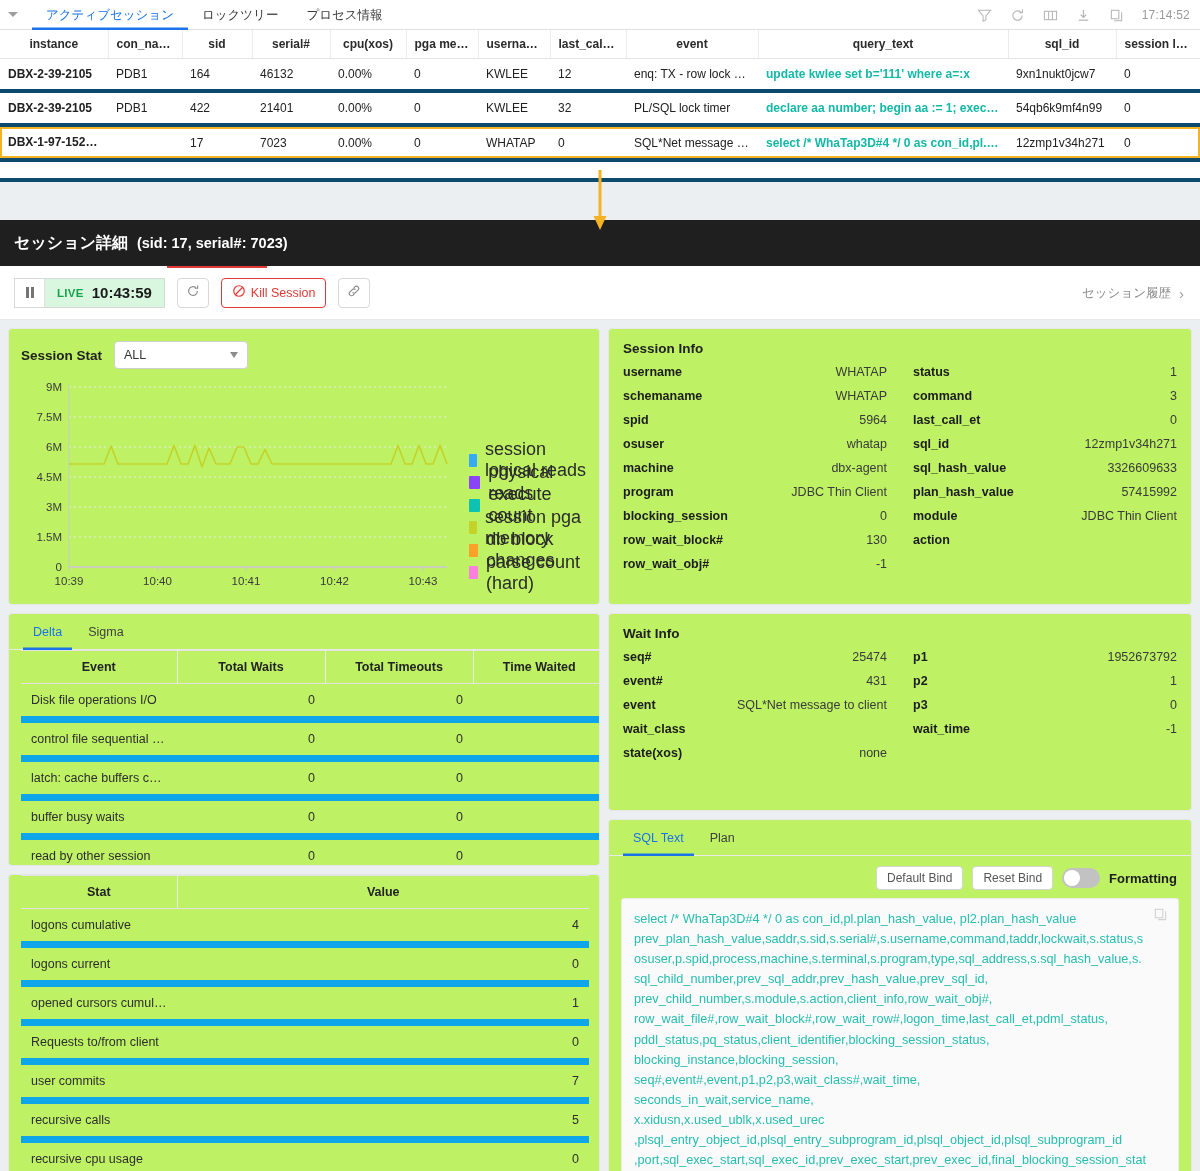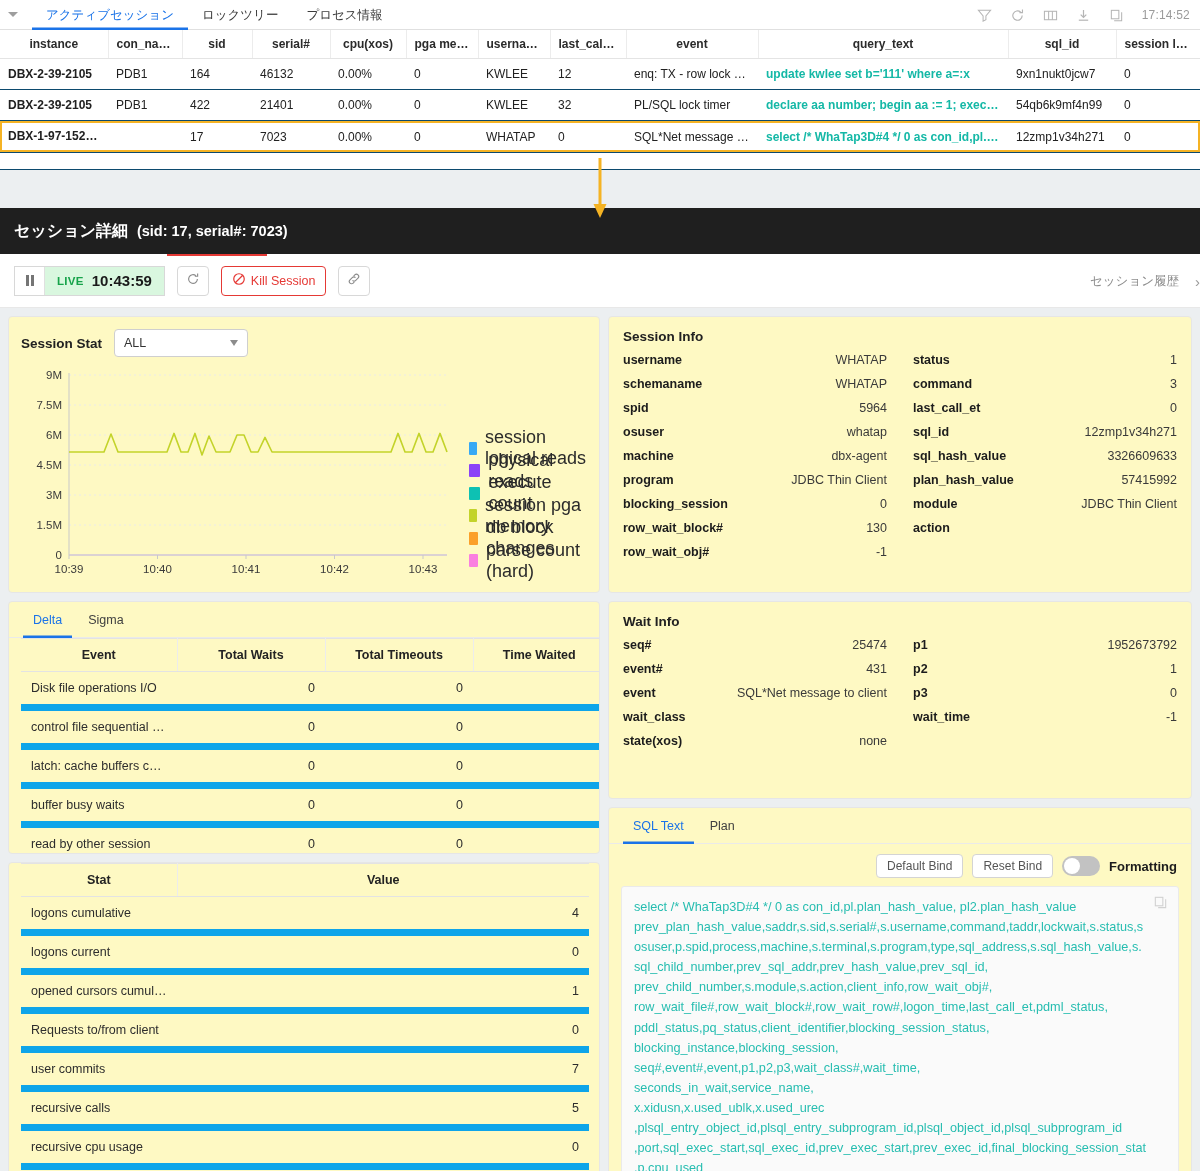--- a/index.html
+++ b/index.html
@@ -42,21 +42,21 @@
   .clocktime { font-size: 12px; color: #9b9b9b; letter-spacing: .2px; }
 
   table.sess { border-collapse: collapse; width: 1200px; table-layout: fixed; }
   table.sess th {
     font-size: 12px; font-weight: 700; color: #2b2b2b;
     padding: 7px 8px; border-bottom: 1px solid #e4e4e4;
     border-right: 1px solid #ececec; text-align: center; background: #fff;
     white-space: nowrap; overflow: hidden; text-overflow: ellipsis;
   }
   table.sess td {
-    font-size: 12px; padding: 8px; border-bottom: 1px solid #0c4a6e;
+    font-size: 12px; padding: 8px; border-bottom: 4px solid #0c4a6e;
     white-space: nowrap; overflow: hidden; text-overflow: ellipsis;
     background: #fff;
   }
   td.num { }
   td.lft { text-align: left; }
   td.inst { font-weight: 700; font-size: 11.5px; }
   td.qt { color: #14b8a6; font-weight: 700; font-size: 11.5px; }
   tr.sel td { box-shadow: inset 0 2px 0 #f5b324, inset 0 -2px 0 #f5b324; }
   tr.sel td:first-child { box-shadow: inset 0 2px 0 #f5b324, inset 0 -2px 0 #f5b324, inset 2px 0 0 #f5b324; }
   tr.sel td:last-child { box-shadow: inset 0 2px 0 #f5b324, inset 0 -2px 0 #f5b324, inset -2px 0 0 #f5b324; }
@@ -89,30 +89,30 @@
   .live-time { color: #1a1a1a; font-size: 15px; font-weight: 700; }
 
   .redline { position: absolute; left: 167px; top: 0; width: 100px; height: 2px; background: #e53935; }
 
   .gbtn {
     height: 30px; min-width: 30px; border: 1px solid #d8d8d8; border-radius: 4px;
     background: #fff; display: inline-flex; align-items: center; justify-content: center;
     cursor: pointer; margin-left: 12px; padding: 0 8px;
   }
   .killbtn { border-color: #e53935; color: #e53935; font-size: 12.5px; gap: 5px; padding: 0 10px; font-weight: 400;}
-  .sesshist { position: absolute; right: 0; top: 0; height: 54px; display: flex;
-    align-items: center; gap: 16px; color: #8d8d8d; font-size: 12.5px; cursor: pointer; }
+  .sesshist { position: absolute; right: 16px; top: 0; height: 54px; display: flex;
+    align-items: center; gap: 8px; color: #8d8d8d; font-size: 12.5px; cursor: pointer; }
   .chev { font-size: 15px; color: #9a9a9a; }
 
   
   .body-grid { display: flex; gap: 8px; padding: 8px; background: #eceff1; }
   .col { display: flex; flex-direction: column; gap: 8px; }
   .col.left { width: 592px; }
   .col.right { width: 584px; }
-  .card { background: #fef9c3; border: 1px solid #e6e6e6; border-radius: 4px; }
+  .card { background: #bef264; border: 1px solid #e6e6e6; border-radius: 4px; }
 
   
   .chart-card { height: 277px; padding: 12px 12px 6px 12px; position: relative; }
   .chart-head { display: flex; align-items: center; gap: 12px; }
   .chart-title { font-size: 13.5px; font-weight: 700; }
   .sel-box {
     width: 134px; height: 28px; border: 1px solid #cfcfcf; border-radius: 4px;
     display: flex; align-items: center; justify-content: space-between;
     padding: 0 9px; font-size: 12.5px; color: #333; cursor: pointer; background:#fff;
   }

